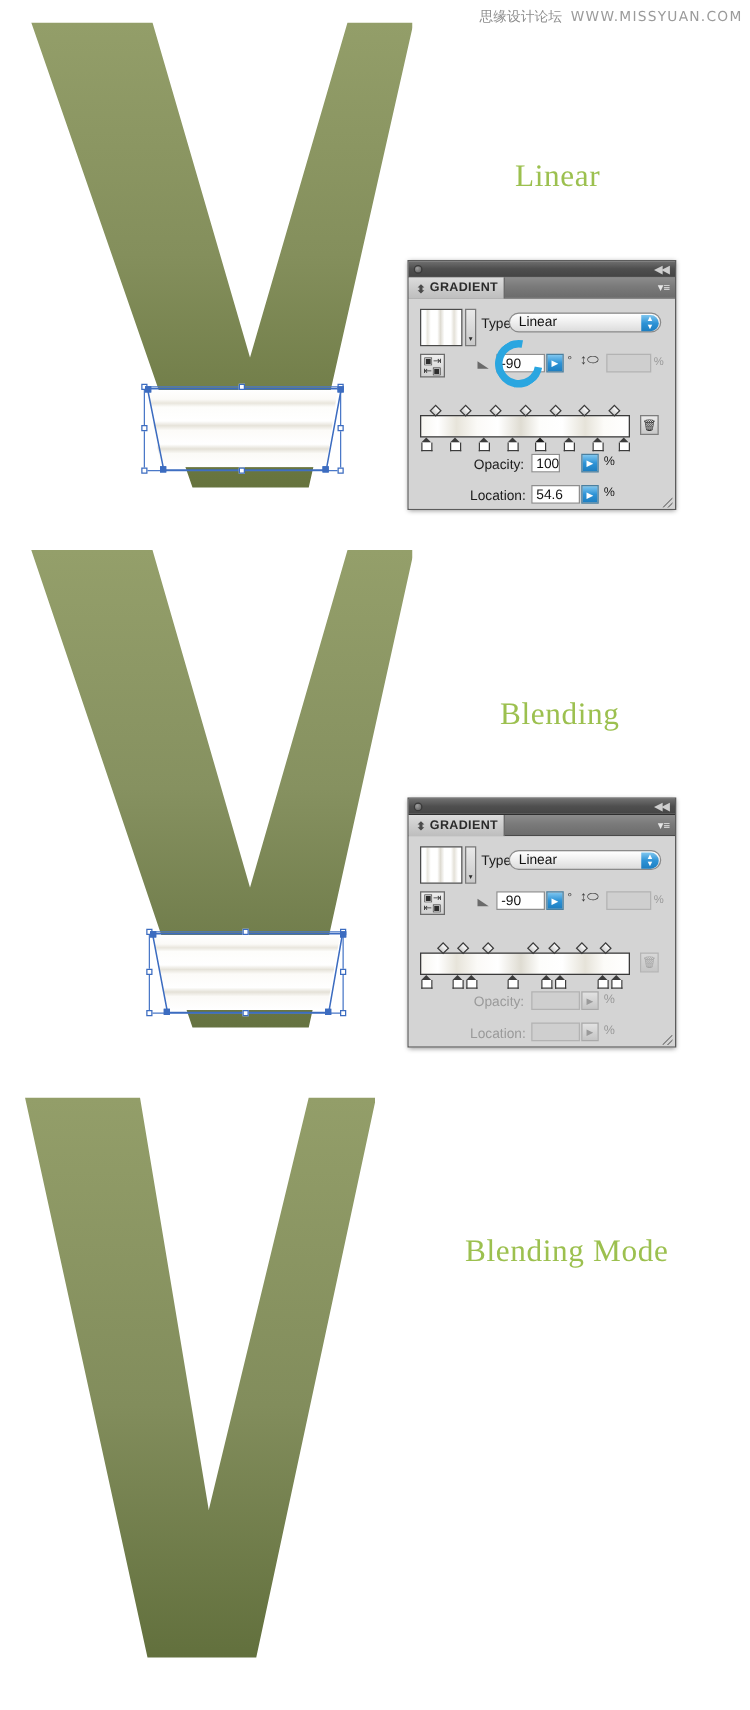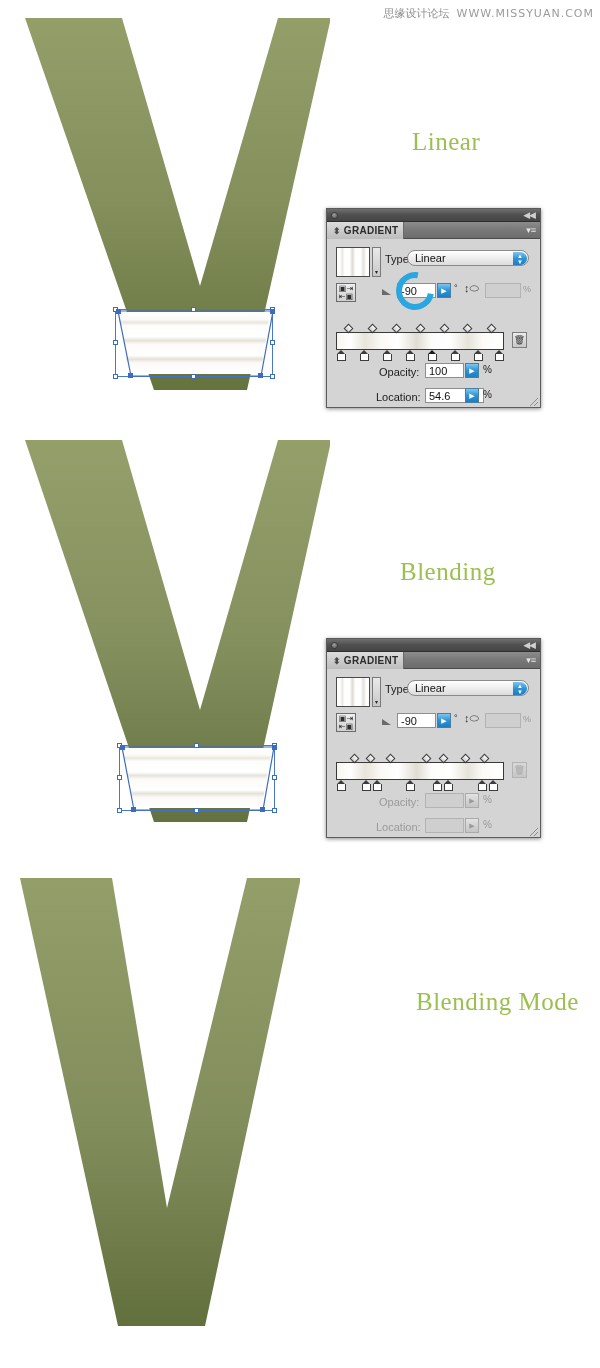--- a/index.html
+++ b/index.html
@@ -342,28 +342,28 @@
             <div class="body"></div>
           </div>
         <div class="stop-house" style="left:159px;top:27px;">
             <div class="roof"></div>
             <div class="body"></div>
           </div>
       </div>
       <div class="trash" style="position:absolute;left:185px;top:93px;">🗑</div>
 
       <div class="lbl" style="position:absolute;left:52px;top:127px;">Opacity:</div>
-      <div class="field" style="position:absolute;left:98px;top:124px;width:39px;">
+      <div class="field" style="position:absolute;left:98px;top:124px;width:23px;">
         <span>100</span>
       </div>
       <div class="spin" style="position:absolute;left:138px;top:124px;">▶</div>
       <div style="position:absolute;left:156px;top:125px;font-size:10px;">%</div>
 
       <div class="lbl" style="position:absolute;left:49px;top:152px;">Location:</div>
-      <div class="field" style="position:absolute;left:98px;top:149px;width:59px;">
+      <div class="field" style="position:absolute;left:98px;top:149px;width:39px;">
         <span>54.6</span>
       </div>
       <div class="spin" style="position:absolute;left:138px;top:149px;">▶</div>
       <div style="position:absolute;left:156px;top:150px;font-size:10px;">%</div>
 
       <div class="panel-resize"></div>
     </div>
   </div>
 </div>
 
@@ -521,15 +521,15 @@
     <defs>
       <linearGradient id="g3" x1="0" y1="0" x2="0" y2="1">
         <stop offset="0" stop-color="#939e69"></stop>
         <stop offset="0.55" stop-color="#828d5c"></stop>
         <stop offset="1" stop-color="#62703d"></stop>
       </linearGradient>
     </defs>
     <path d="M20,0 L112,0 L167,330 L247,0 L300,0 L300,4 L205,448 L118,448 L20,0 Z" fill="url(#g3)"></path>
   </svg>
 
-  <div class="head-label" style="left:372px;top:128px;margin-left:44px;">Blending Mode</div>
+  <div class="head-label" style="left:372px;top:128px;">Blending Mode</div>
 
 </div>
 
 </body></html>

